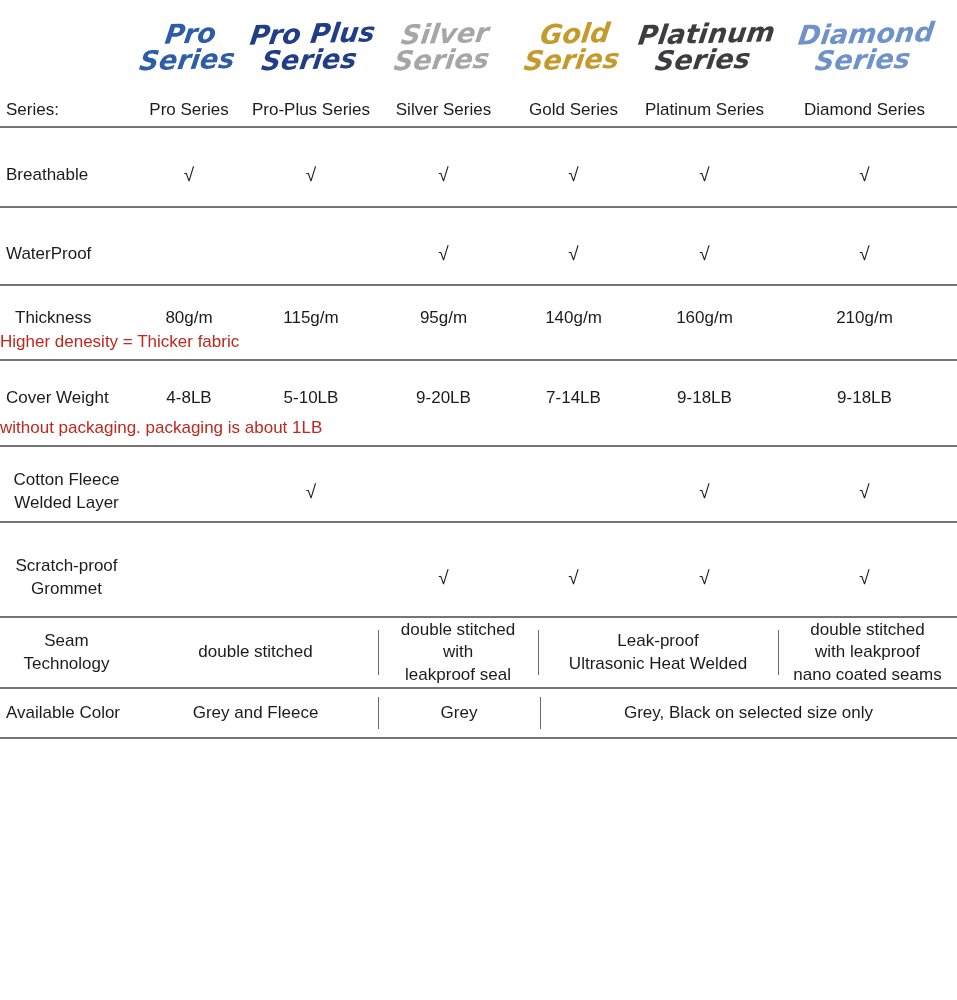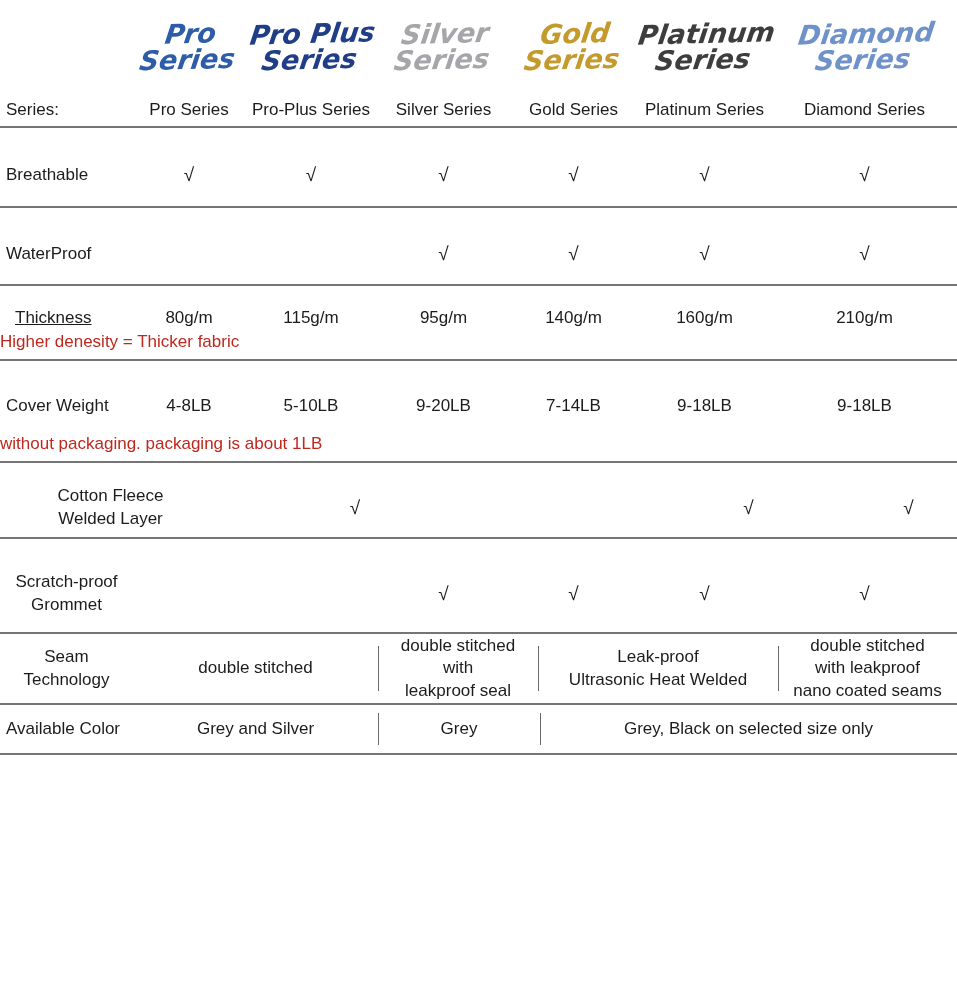--- a/index.html
+++ b/index.html
@@ -35,33 +35,33 @@
   }
   .logo .l2{display:block;}
 
   
   .series-row{height:34px;font-size:17px;}
   .series-row .name{text-align:center;white-space:nowrap;}
 
   
   .label-cell{font-size:17px;padding-left:6px;}
   .label-center{text-align:center;padding-left:0;line-height:1.35;}
-  .label-indent{padding-left:15px;text-decoration:underline;}
+  .label-indent{padding-left:15px;}
   .check-cell{text-align:center;font-size:19px;}
   .value-cell{text-align:center;font-size:17px;white-space:nowrap;}
 
   .row-breathable{height:64px;}
   .row-waterproof{height:62px;}
-  .row-cotton{height:60px;padding-left:44px;}
+  .row-cotton{height:60px;}
   .row-grommet{height:79px;}
 
   
   .noted-row{display:flex;flex-direction:column;}
   .row-thickness{height:75px;}
-  .row-cover{height:102px;}
+  .row-cover{height:86px;}
   .values-line{flex:1;}
   .note-line{
     height:26px;text-align:left;color:var(--note);
     font-size:17px;line-height:1.1;padding-bottom:19px;
   }
 
   
   .row-seam{height:71px;display:grid;
     grid-template-columns:133px 245px 160px 240px 179px;align-items:center;}
   .seam-cell{
@@ -205,18 +205,18 @@
 leakproof seal</div>
     <div class="seam-cell divided">Leak-proof
 Ultrasonic Heat Welded</div>
     <div class="seam-cell divided">double stitched
 with leakproof
 nano coated seams</div>
   </div>
 
   <div class="row row-color">
     <div class="label-cell">Available Color</div>
-    <div class="color-cell">Grey and Silver</div>
+    <div class="color-cell">Grey and Fleece</div>
     <div class="color-cell divided">Grey</div>
     <div class="color-cell divided">Grey, Black on selected size only</div>
   </div>
 
 </div>
 
 </body></html>

